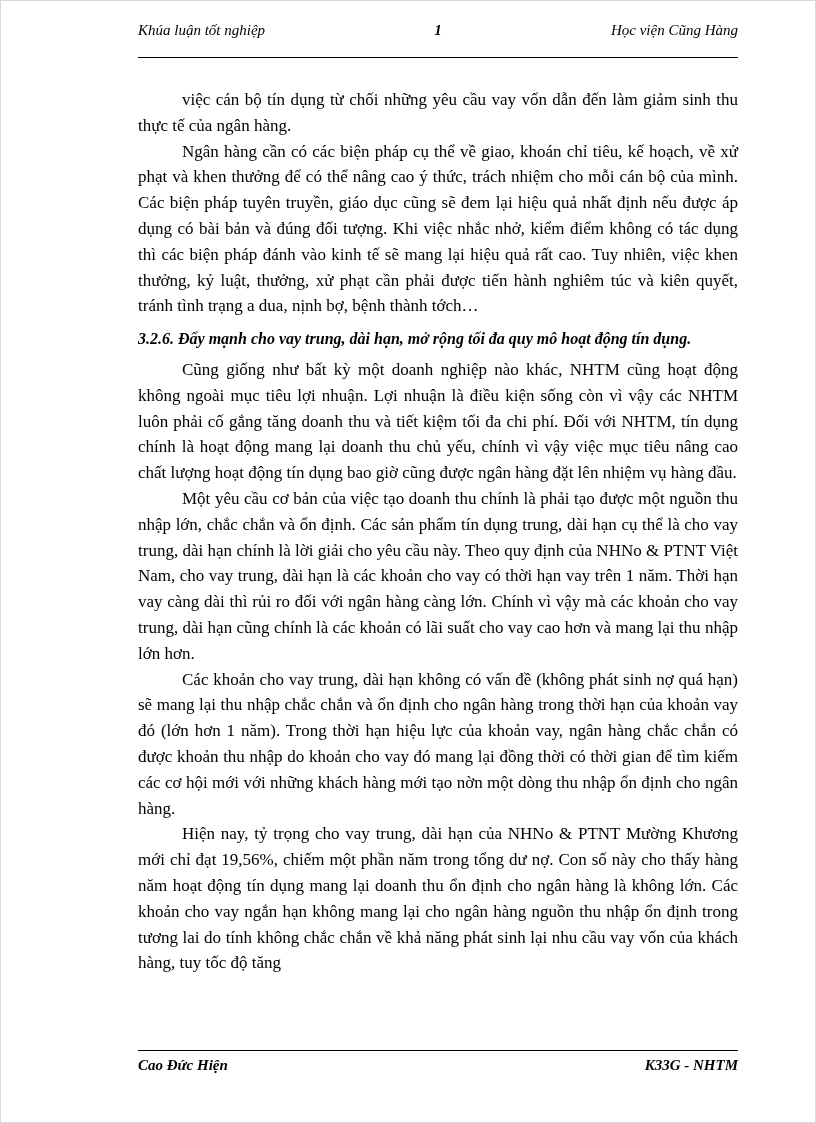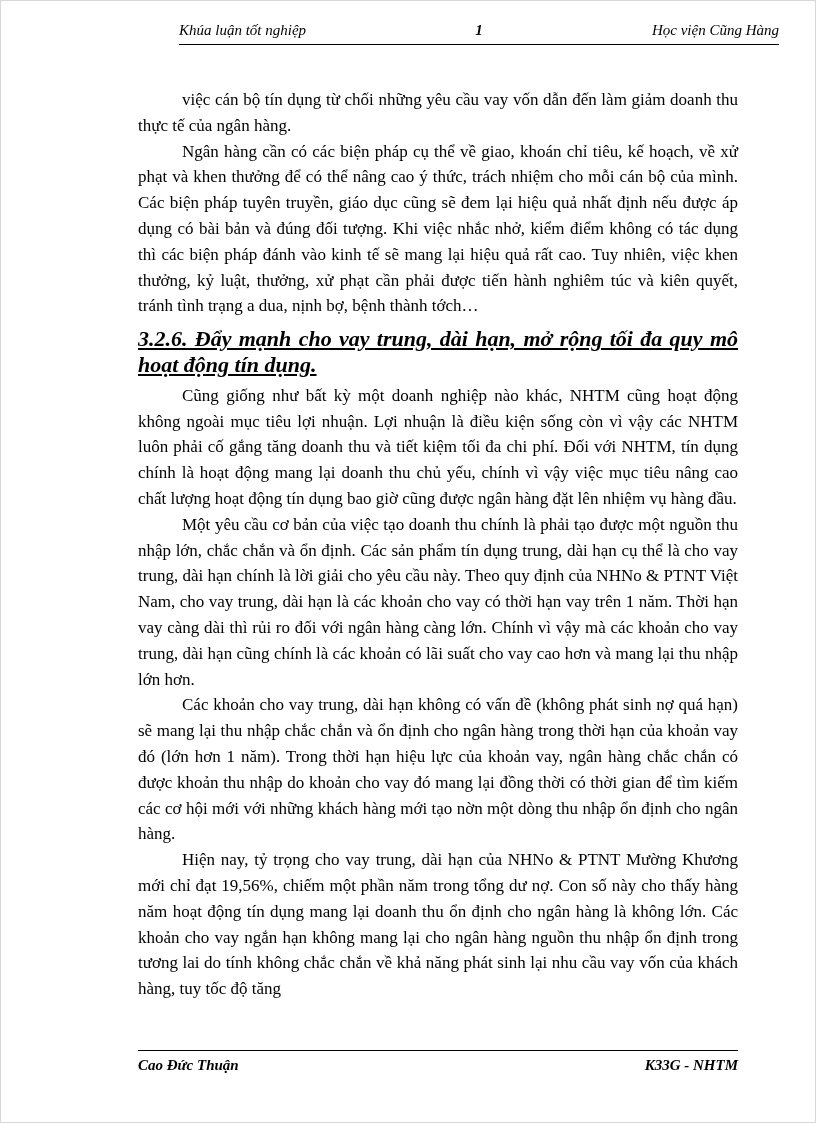--- a/index.html
+++ b/index.html
@@ -19,45 +19,43 @@
     position: absolute;
     left: 137px;
     width: 600px;
     top: 21px;
     display: flex;
     justify-content: space-between;
     align-items: baseline;
     font-style: italic;
     font-size: 15px;
     border-bottom: 1.2px solid #000;
-    padding-bottom: 5px;
-    margin-left: 41px;
+    padding-bottom: 18px;
   }
   .header .hdr-center { font-weight: bold; }
   .content {
     position: absolute;
     left: 137px;
     width: 600px;
     top: 86px;
     font-size: 17px;
     line-height: 25.8px;
     text-align: justify;
   }
   .content p {
     margin: 0;
     text-indent: 44px;
   }
   .content .section-heading {
     margin: 7px 0 5px 0;
-    font-size: 22px;
+    font-size: 16px;
     font-weight: bold;
     font-style: italic;
     text-indent: 0;
     text-align: justify;
-    text-decoration: underline;
   }
   .footer {
     position: absolute;
     left: 137px;
     width: 600px;
     top: 1049px;
     display: flex;
     justify-content: space-between;
     font-style: italic;
     font-weight: bold;
@@ -71,27 +69,27 @@
 
 <div class="page">
 
   <div class="header">
     <span class="hdr-left">Khúa luận tốt nghiệp</span>
     <span class="hdr-center">1</span>
     <span class="hdr-right">Học viện Cũng Hàng</span>
   </div>
 
   <div class="content">
-    <p>việc cán bộ tín dụng từ chối những yêu cầu vay vốn dẫn đến làm giảm doanh thu thực tế của ngân hàng.</p>
+    <p>việc cán bộ tín dụng từ chối những yêu cầu vay vốn dẫn đến làm giảm sinh thu thực tế của ngân hàng.</p>
     <p>Ngân hàng cần có các biện pháp cụ thể về giao, khoán chỉ tiêu, kế hoạch, về xử phạt và khen thưởng để có thể nâng cao ý thức, trách nhiệm cho mỗi cán bộ của mình. Các biện pháp tuyên truyền, giáo dục cũng sẽ đem lại hiệu quả nhất định nếu được áp dụng có bài bản và đúng đối tượng. Khi việc nhắc nhở, kiểm điểm không có tác dụng thì các biện pháp đánh vào kinh tế sẽ mang lại hiệu quả rất cao. Tuy nhiên, việc khen thưởng, kỷ luật, thưởng, xử phạt cần phải được tiến hành nghiêm túc và kiên quyết, tránh tình trạng a dua, nịnh bợ, bệnh thành tớch…</p>
     <p class="section-heading">3.2.6. Đẩy mạnh cho vay trung, dài hạn, mở rộng tối đa quy mô hoạt động tín dụng.</p>
     <p>Cũng giống như bất kỳ một doanh nghiệp nào khác, NHTM cũng hoạt động không ngoài mục tiêu lợi nhuận. Lợi nhuận là điều kiện sống còn vì vậy các NHTM luôn phải cố gắng tăng doanh thu và tiết kiệm tối đa chi phí. Đối với NHTM, tín dụng chính là hoạt động mang lại doanh thu chủ yếu, chính vì vậy việc mục tiêu nâng cao chất lượng hoạt động tín dụng bao giờ cũng được ngân hàng đặt lên nhiệm vụ hàng đầu.</p>
     <p>Một yêu cầu cơ bản của việc tạo doanh thu chính là phải tạo được một nguồn thu nhập lớn, chắc chắn và ổn định. Các sản phẩm tín dụng trung, dài hạn cụ thể là cho vay trung, dài hạn chính là lời giải cho yêu cầu này. Theo quy định của NHNo &amp; PTNT Việt Nam, cho vay trung, dài hạn là các khoản cho vay có thời hạn vay trên 1 năm. Thời hạn vay càng dài thì rủi ro đối với ngân hàng càng lớn. Chính vì vậy mà các khoản cho vay trung, dài hạn cũng chính là các khoản có lãi suất cho vay cao hơn và mang lại thu nhập lớn hơn.</p>
     <p>Các khoản cho vay trung, dài hạn không có vấn đề (không phát sinh nợ quá hạn) sẽ mang lại thu nhập chắc chắn và ổn định cho ngân hàng trong thời hạn của khoản vay đó (lớn hơn 1 năm). Trong thời hạn hiệu lực của khoản vay, ngân hàng chắc chắn có được khoản thu nhập do khoản cho vay đó mang lại đồng thời có thời gian để tìm kiếm các cơ hội mới với những khách hàng mới tạo nờn một dòng thu nhập ổn định cho ngân hàng.</p>
     <p>Hiện nay, tỷ trọng cho vay trung, dài hạn của NHNo &amp; PTNT Mường Khương mới chỉ đạt 19,56%, chiếm một phần năm trong tổng dư nợ. Con số này cho thấy hàng năm hoạt động tín dụng mang lại doanh thu ổn định cho ngân hàng là không lớn. Các khoản cho vay ngắn hạn không mang lại cho ngân hàng nguồn thu nhập ổn định trong tương lai do tính không chắc chắn về khả năng phát sinh lại nhu cầu vay vốn của khách hàng, tuy tốc độ tăng</p>
   </div>
 
   <div class="footer">
-    <span class="ftr-left">Cao Đức Thuận</span>
+    <span class="ftr-left">Cao Đức Hiện</span>
     <span class="ftr-right">K33G - NHTM</span>
   </div>
 
 </div>
 
 </body></html>

